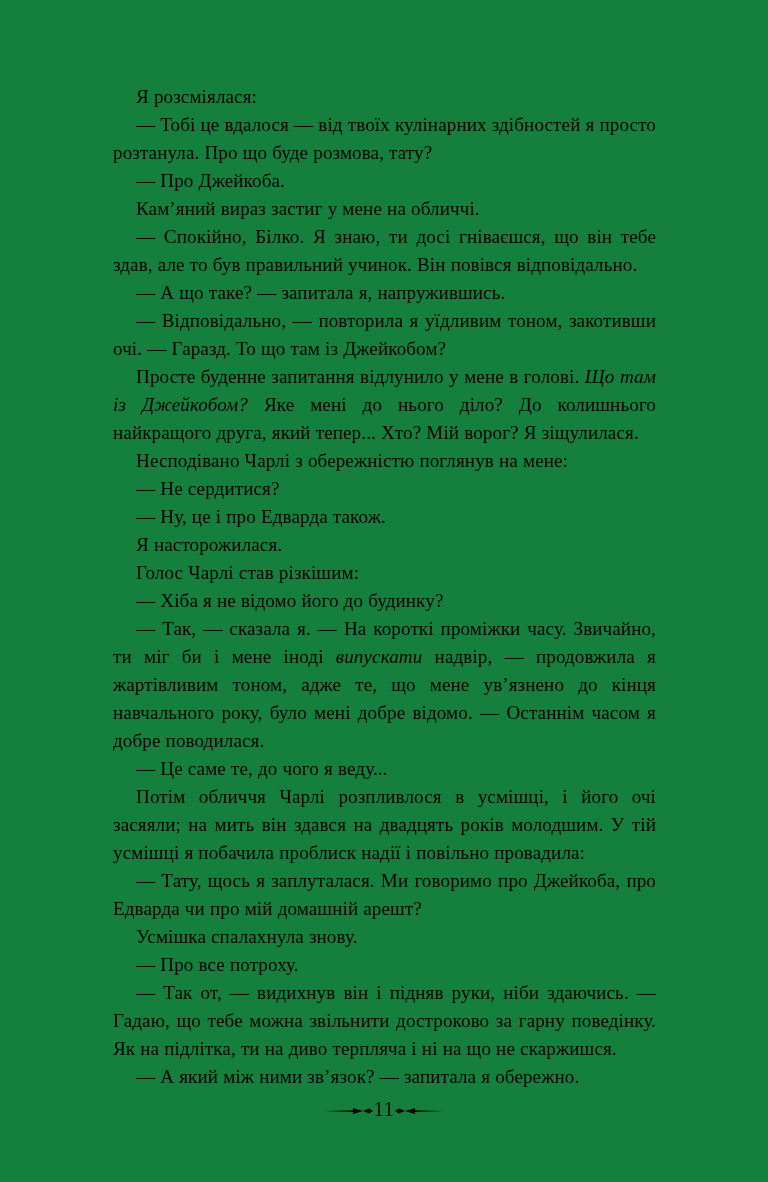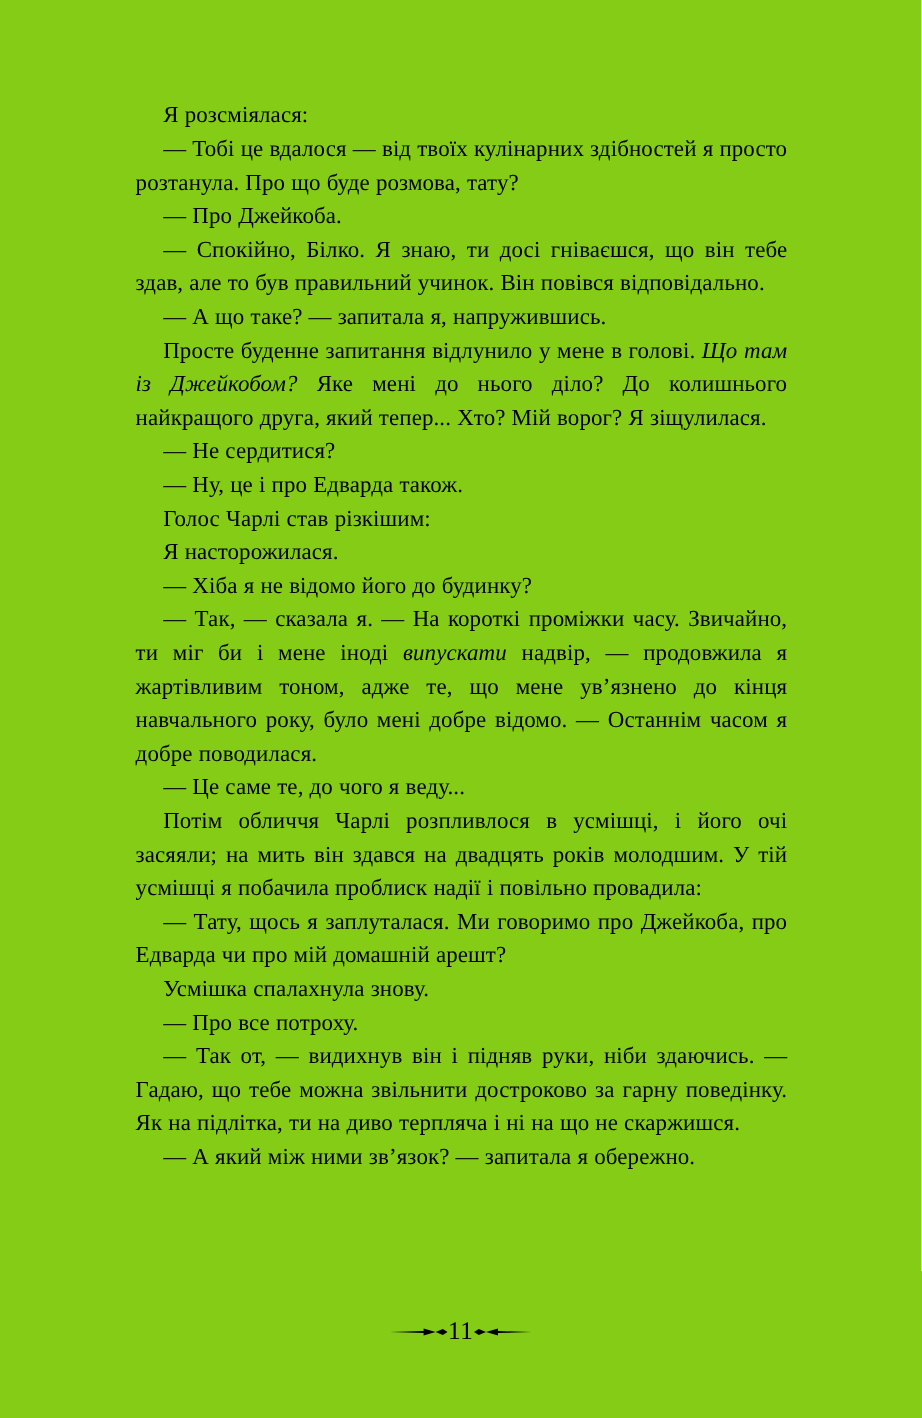--- a/index.html
+++ b/index.html
@@ -71,33 +71,36 @@
     height: 12px;
   }
 
   .folio-orn.flip {
     transform: scaleX(-1);
   }
 </style>
 </head>
 <body>
 
-<div class="page" style="background: #84cc16; color: rgb(0, 0, 0);">
+<div class="page" style="background: #15803d; color: rgb(0, 0, 0);">
 
   <div class="text-block">
       <p class="para"><span>Я розсміялася:</span></p>
       <p class="para"><span>— Тобі це вдалося — від твоїх кулінарних здібностей я просто розтанула. Про що буде розмова, тату?</span></p>
       <p class="para"><span>— Про Джейкоба.</span></p>
+      <p class="para"><span>Кам’яний вираз застиг у мене на обличчі.</span></p>
       <p class="para"><span>— Спокійно, Білко. Я знаю, ти досі гніваєшся, що він тебе здав, але то був правильний учинок. Він повівся відповідально.</span></p>
       <p class="para"><span>— А що таке? — запитала я, напружившись.</span></p>
+      <p class="para"><span>— Відповідально, — повторила я уїдливим тоном, закотивши очі. — Гаразд. То що там із Джейкобом?</span></p>
       <p class="para"><span>Просте буденне запитання відлунило у мене в голові. </span><em>Що там із Джейкобом?</em><span> Яке мені до нього діло? До колишнього найкращого друга, який тепер... Хто? Мій ворог? Я зіщулилася.</span></p>
+      <p class="para"><span>Несподівано Чарлі з обережністю поглянув на мене:</span></p>
       <p class="para"><span>— Не сердитися?</span></p>
       <p class="para"><span>— Ну, це і про Едварда також.</span></p>
+      <p class="para"><span>Я насторожилася.</span></p>
       <p class="para"><span>Голос Чарлі став різкішим:</span></p>
-      <p class="para"><span>Я насторожилася.</span></p>
       <p class="para"><span>— Хіба я не відомо його до будинку?</span></p>
       <p class="para"><span>— Так, — сказала я. — На короткі проміжки часу. Звичайно, ти міг би і мене іноді </span><em>випускати</em><span> надвір, — продовжила я жартівливим тоном, адже те, що мене ув’язнено до кінця навчального року, було мені добре відомо. — Останнім часом я добре поводилася.</span></p>
       <p class="para"><span>— Це саме те, до чого я веду...</span></p>
       <p class="para"><span>Потім обличчя Чарлі розпливлося в усмішці, і його очі засяяли; на мить він здався на двадцять років молодшим. У тій усмішці я побачила проблиск надії і повільно провадила:</span></p>
       <p class="para"><span>— Тату, щось я заплуталася. Ми говоримо про Джейкоба, про Едварда чи про мій домашній арешт?</span></p>
       <p class="para"><span>Усмішка спалахнула знову.</span></p>
       <p class="para"><span>— Про все потроху.</span></p>
       <p class="para"><span>— Так от, — видихнув він і підняв руки, ніби здаючись. — Гадаю, що тебе можна звільнити достроково за гарну поведінку. Як на підлітка, ти на диво терпляча і ні на що не скаржишся.</span></p>
       <p class="para"><span>— А який між ними зв’язок? — запитала я обережно.</span></p>
     </div>

